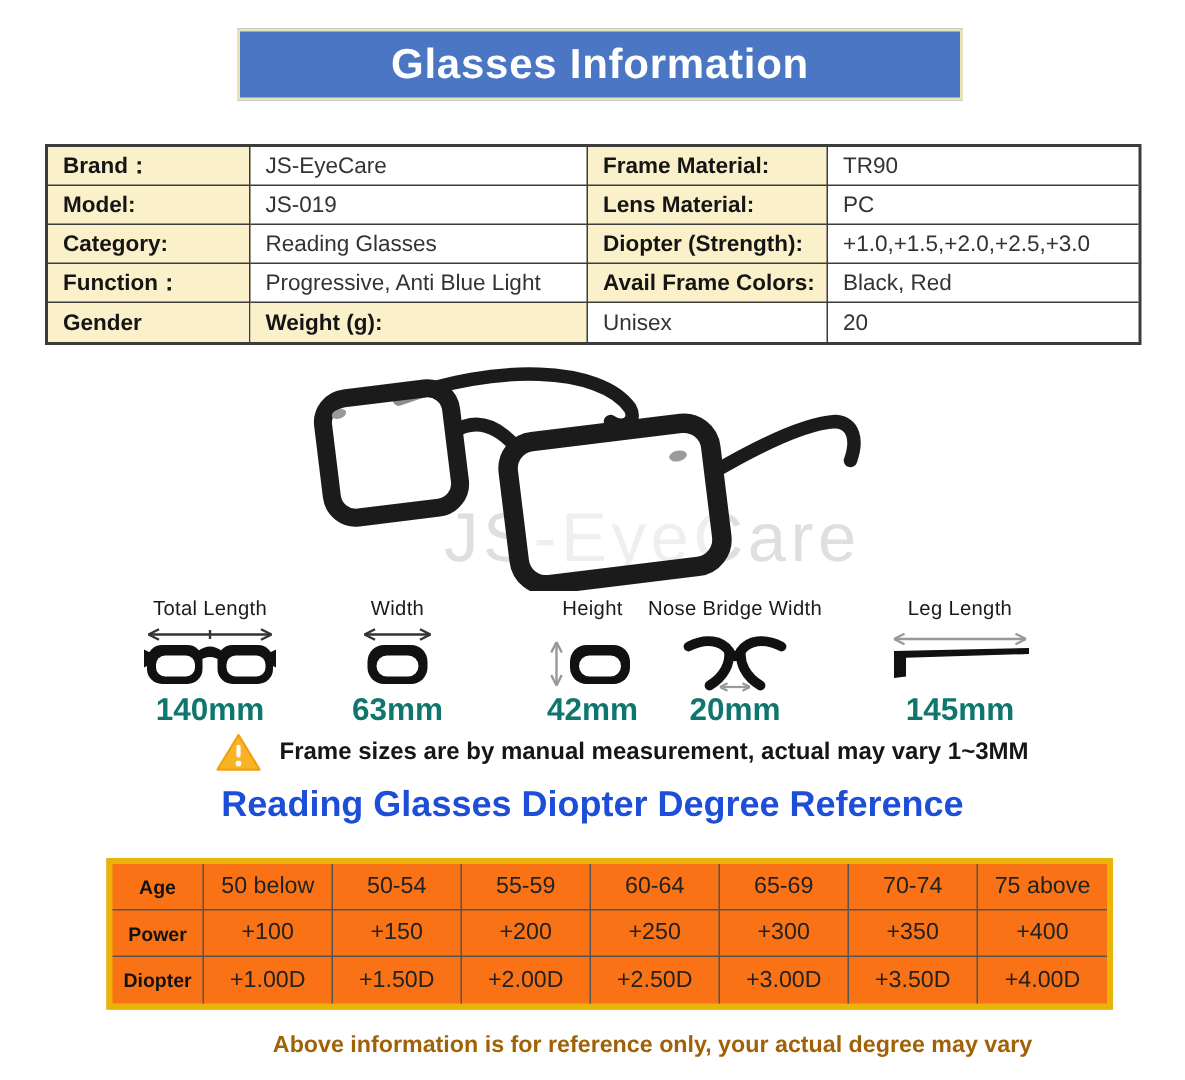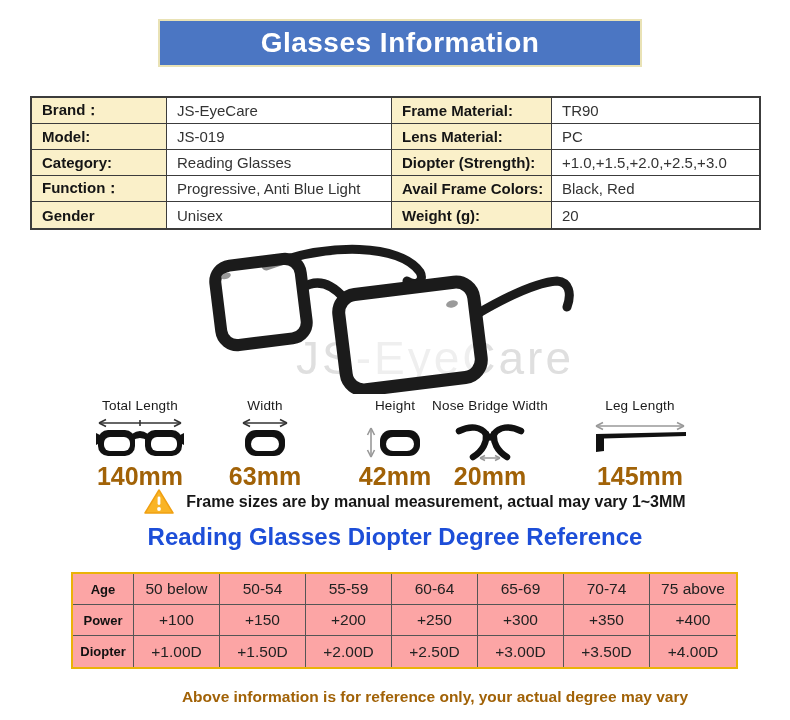--- a/index.html
+++ b/index.html
@@ -21,34 +21,34 @@
   .spec-cell:nth-child(4n){border-right:none;}
   .spec-cell:nth-last-child(-n+4){border-bottom:none;}
 
   
   .photo{position:absolute;left:200px;top:234px;width:390px;height:160px;}
 
   
   .m-item{position:absolute;top:398px;display:flex;flex-direction:column;align-items:center;}
   .m-label{font-size:13.5px;color:#1a1a1a;letter-spacing:.2px;white-space:nowrap;}
   .m-icon{height:46px;margin-top:2px;display:flex;align-items:center;justify-content:center;}
-  .m-value{font-size:25px;font-weight:bold;color:#a16207;margin-top:1px;}
+  .m-value{font-size:21px;font-weight:bold;color:#0f766e;margin-top:1px;}
 
   
   .warning-row{position:absolute;top:488px;left:0;width:790px;display:flex;
     align-items:center;justify-content:center;gap:12px;margin-left:20px;}
   .warning-text{font-size:16px;font-weight:600;color:#161616;}
 
   
   .section-heading{position:absolute;top:523px;left:0;width:790px;text-align:center;
     font-size:24px;font-weight:bold;color:#1d4ed8;}
 
   
   .diopter-table{position:absolute;left:71px;top:572px;display:grid;
-    grid-template-columns:61px repeat(7,86px);border:2px solid #eab308;background:#fca5a5;}
+    grid-template-columns:61px repeat(7,86px);border:4px solid #eab308;background:#f97316;}
   .d-cell{height:31px;display:flex;align-items:center;justify-content:center;
     border-right:1px solid #555;border-bottom:1px solid #555;font-size:15.5px;color:#222;
     box-sizing:border-box;}
   .d-cell.rowhead{font-weight:bold;font-size:13px;color:#111;}
   .d-cell:nth-child(8n){border-right:none;}
   .d-cell:nth-last-child(-n+8){border-bottom:none;}
 
   
   .footer-note{position:absolute;top:688px;left:115px;width:640px;text-align:center;
     font-size:15.5px;font-weight:600;color:#a16207;}
@@ -77,22 +77,22 @@
     <div class="spec-cell">Reading Glasses</div>
     <div class="spec-cell lbl">Diopter (Strength):</div>
     <div class="spec-cell">+1.0,+1.5,+2.0,+2.5,+3.0</div>
 
     <div class="spec-cell lbl">Function：</div>
     <div class="spec-cell">Progressive, Anti Blue Light</div>
     <div class="spec-cell lbl">Avail Frame Colors:</div>
     <div class="spec-cell">Black, Red</div>
 
     <div class="spec-cell lbl">Gender</div>
+    <div class="spec-cell lbl">Weight (g):</div>
     <div class="spec-cell">Unisex</div>
-    <div class="spec-cell lbl">Weight (g):</div>
     <div class="spec-cell">20</div>
   </div>
 
   <div class="photo">
     <svg width="390" height="160" viewBox="0 0 390 160">
       <text x="235" y="140" text-anchor="middle" font-size="46" letter-spacing="3" fill="#DFDFDF" font-family="Liberation Sans, sans-serif">JS-EyeCare</text>
       <g stroke="#1b1b1b" fill="none" stroke-linecap="round">
         <path d="M66,32 C130,8 200,10 220,38 C225,47 216,53 207,47" stroke-width="9"></path>
         <path d="M277,80 C308,62 338,48 357,47 C369,48 372,59 367,73" stroke-width="9"></path>
         <path d="M102,54 C116,45 130,48 144,64" stroke-width="9"></path>

